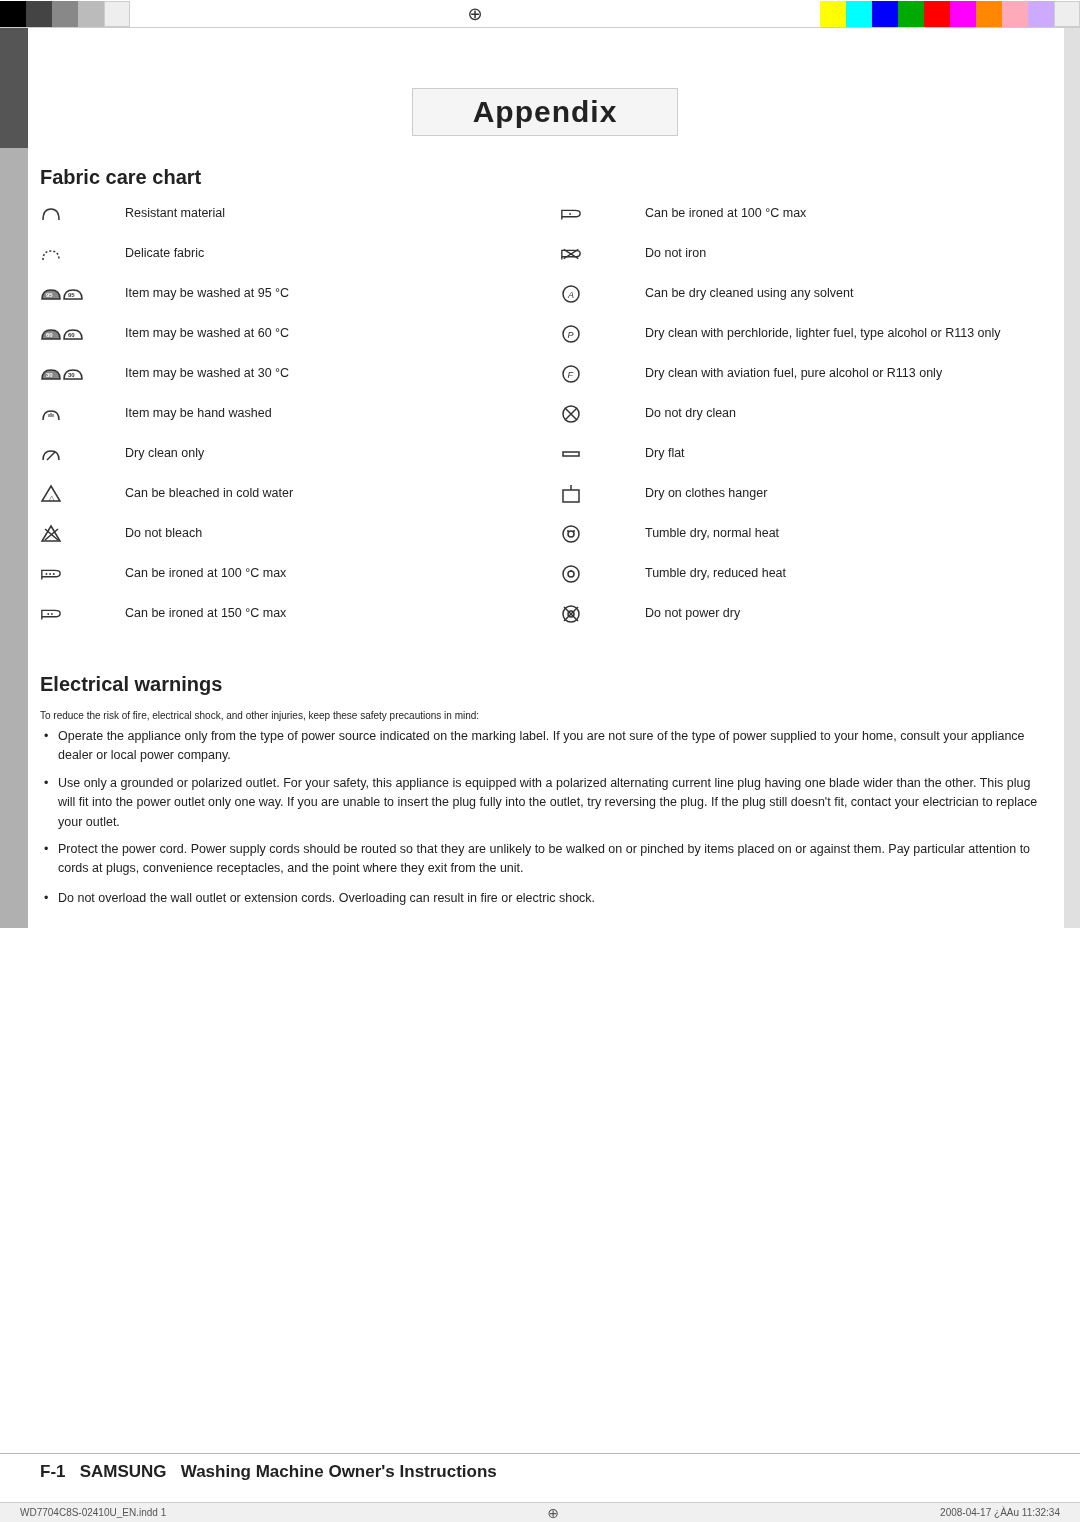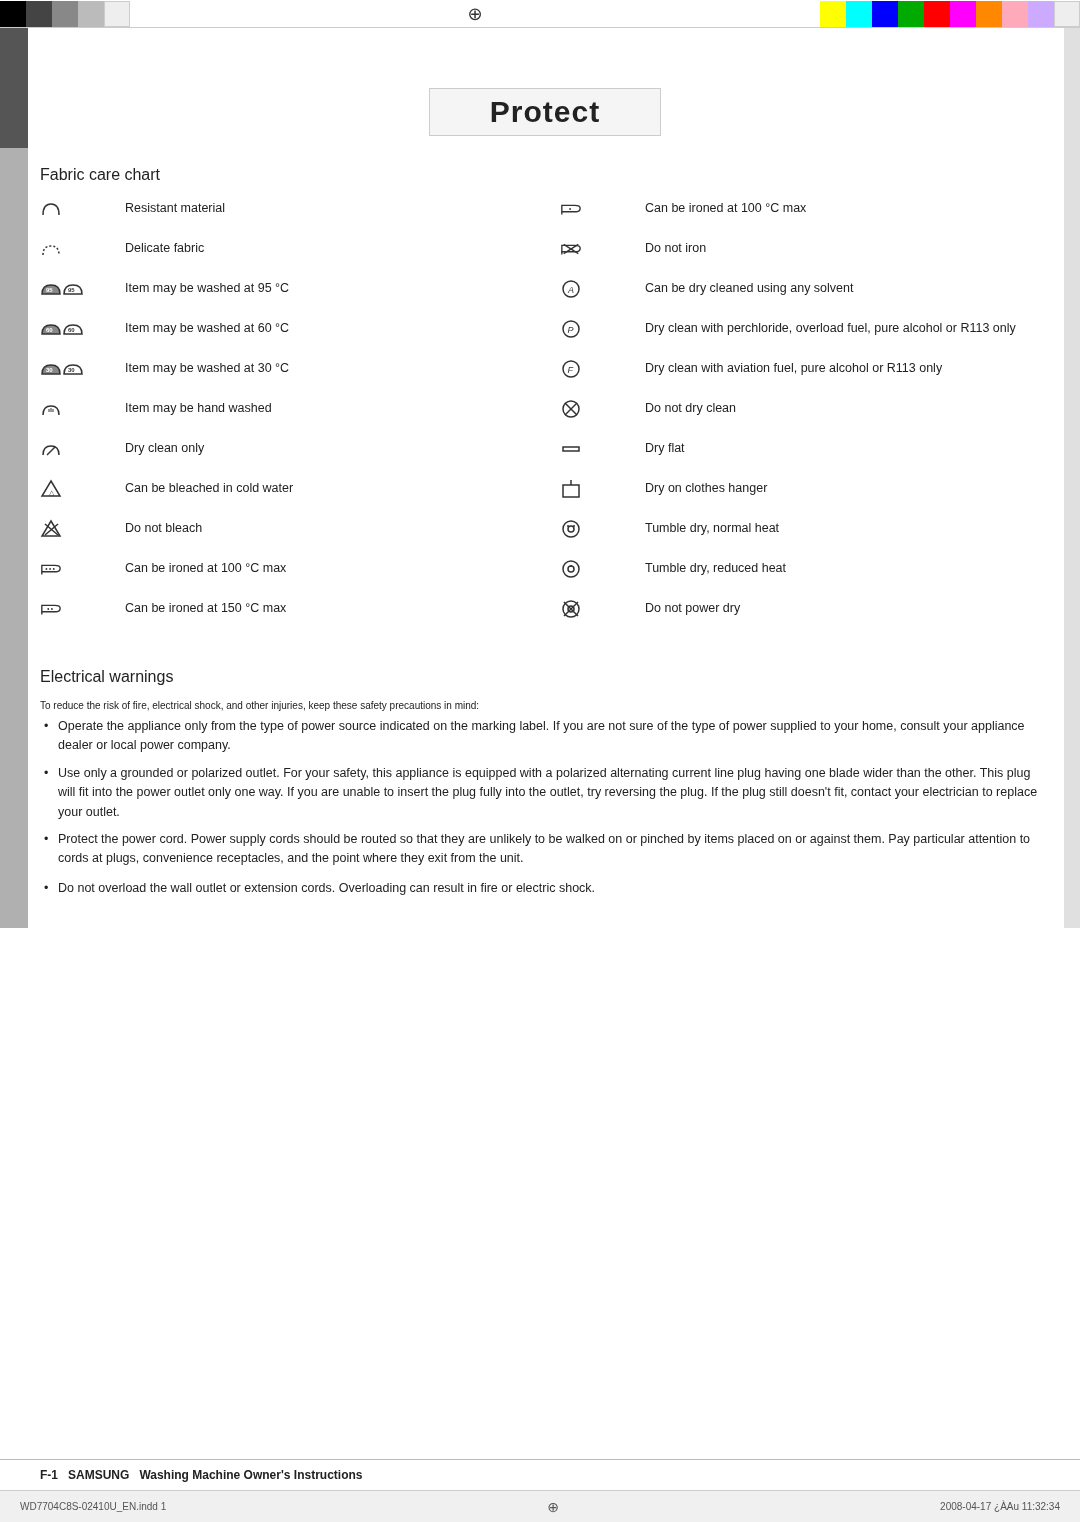--- a/index.html
+++ b/index.html
@@ -91,22 +91,22 @@
     }
     .title-box {
       display: inline-block;
       border: 1px solid #ccc;
       padding: 6px 60px;
       background: #f5f5f5;
     }
 
     
     .section-heading {
-      font-size: 16px;
-      font-weight: normal;
+      font-size: 20px;
+      font-weight: bold;
       margin-bottom: 14px;
       margin-top: 6px;
     }
 
     
     .fabric-chart {
       display: flex;
       gap: 30px;
       margin-bottom: 30px;
     }
@@ -246,21 +246,21 @@
 
 <div class="left-bar"></div>
 <div class="left-bar-accent"></div>
 
 <div class="right-bar"></div>
 
 <div class="main-content">
 
   <div class="title-center">
     <div class="title-box">
-      <span class="page-title">Protect</span>
+      <span class="page-title">Appendix</span>
     </div>
   </div>
 
   <div class="section-heading">Fabric care chart</div>
 
   <div class="fabric-chart">
 
     <div class="fabric-col">
 
       <div class="care-item">
@@ -424,21 +424,21 @@
         <span class="care-label">Can be dry cleaned using any solvent</span>
       </div>
 
       <div class="care-item">
         <div class="care-icon">
           <svg class="care-svg" viewBox="0 0 22 22" fill="none" stroke="#333" stroke-width="1.5">
             <circle cx="11" cy="11" r="8"></circle>
             <text x="7.5" y="15" font-size="9" fill="#333" stroke="none" font-style="italic">P</text>
           </svg>
         </div>
-        <span class="care-label">Dry clean with perchloride, overload fuel, pure alcohol or R113 only</span>
+        <span class="care-label">Dry clean with perchloride, lighter fuel, type alcohol or R113 only</span>
       </div>
 
       <div class="care-item">
         <div class="care-icon">
           <svg class="care-svg" viewBox="0 0 22 22" fill="none" stroke="#333" stroke-width="1.5">
             <circle cx="11" cy="11" r="8"></circle>
             <text x="7.5" y="15" font-size="9" fill="#333" stroke="none" font-style="italic">F</text>
           </svg>
         </div>
         <span class="care-label">Dry clean with aviation fuel, pure alcohol or R113 only</span>
@@ -521,22 +521,22 @@
       <li>Operate the appliance only from the type of power source indicated on the marking label. If you are not sure of the type of power supplied to your home, consult your appliance dealer or local power company.</li>
       <li>Use only a grounded or polarized outlet. For your safety, this appliance is equipped with a polarized alternating current line plug having one blade wider than the other. This plug will fit into the power outlet only one way. If you are unable to insert the plug fully into the outlet, try reversing the plug. If the plug still doesn't fit, contact your electrician to replace your outlet.</li>
       <li>Protect the power cord. Power supply cords should be routed so that they are unlikely to be walked on or pinched by items placed on or against them. Pay particular attention to cords at plugs, convenience receptacles, and the point where they exit from the unit.</li>
       <li style="margin-top:10px;">Do not overload the wall outlet or extension cords. Overloading can result in fire or electric shock.</li>
     </ul>
   </div>
 
 </div>
 
 <div class="footer" style="position:absolute;bottom:40px;left:0;right:0;display:flex;justify-content:space-between;align-items:center;padding:0 40px;border-top:1px solid #bbb;padding-top:8px;">
-  <span style="font-size:12px;font-weight:bold;">
+  <span style="font-size:17px;font-weight:bold;">
     <span>F-1</span>&nbsp;&nbsp;&nbsp;<strong>SAMSUNG</strong>&nbsp;&nbsp;&nbsp;<span>Washing Machine Owner's Instructions</span>
   </span>
 </div>
 
-<div class="bottom-bar" style="position:absolute;bottom:0;left:0;right:0;height:32px;background:#f0f0f0;display:flex;align-items:center;justify-content:space-between;padding:0 20px;border-top:1px solid #ccc;">
+<div class="bottom-bar" style="position:absolute;bottom:0;left:0;right:0;height:20px;background:#f0f0f0;display:flex;align-items:center;justify-content:space-between;padding:0 20px;border-top:1px solid #ccc;">
   <span style="font-size:10px;color:#555;">WD7704C8S-02410U_EN.indd   1</span>
   <span style="font-size:14px;color:#555;">⊕</span>
   <span style="font-size:10px;color:#555;">2008-04-17   ¿ÀAu 11:32:34</span>
 </div>
 
 </body></html>

